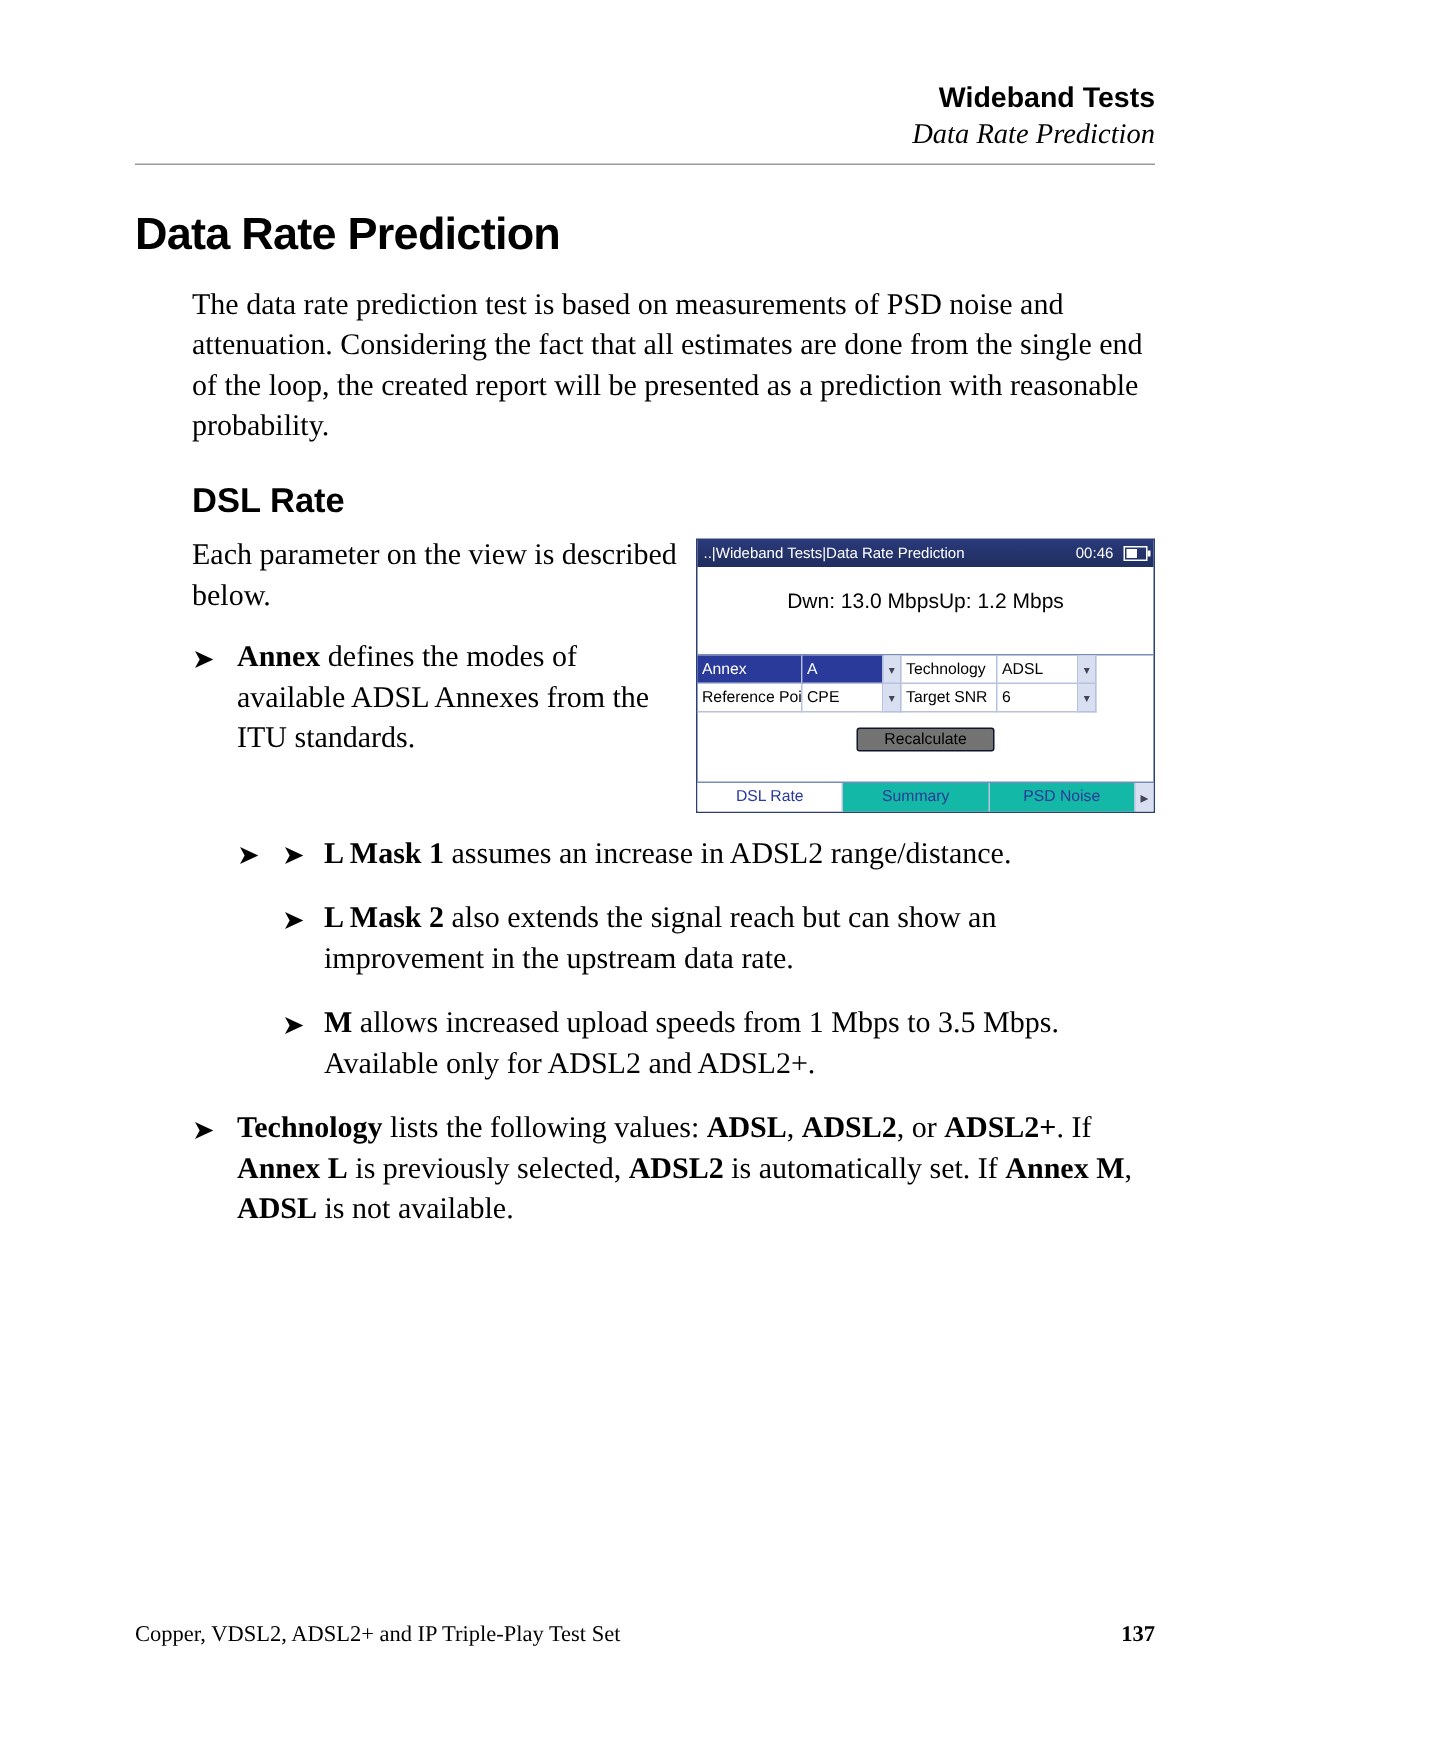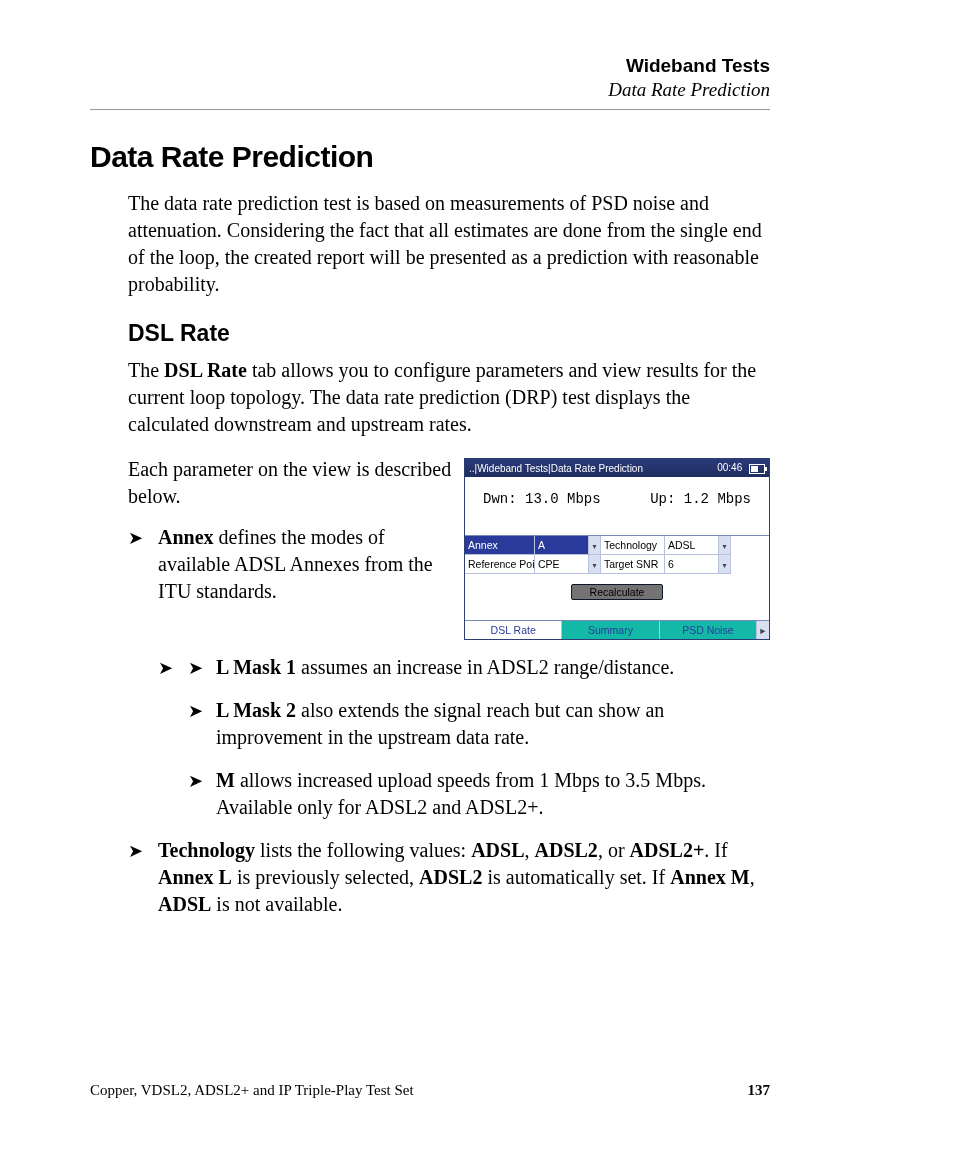--- a/index.html
+++ b/index.html
@@ -112,24 +112,24 @@
     position: relative;
     margin-left: 4px;
     vertical-align: middle;
   }
   .titlebar .batt::after {
     content:""; position:absolute; right:-3px; top:2px; width:2px; height:4px; background:#fff;
   }
   .titlebar .batt .fill { position:absolute; left:1px; top:1px; bottom:1px; width:7px; background:#fff; }
   .device .rates {
     display: flex;
-    justify-content: space-between;
+    justify-content: center;
     padding: 14px 18px 28px 18px;
     font-size: 14px;
-    font-family: Liberation Mono, monospace;
+    font-family: Liberation Sans, sans-serif;
   }
   .device .grid {
     display: grid;
     grid-template-columns: 70px 54px 12px 64px 54px 12px;
     row-gap: 0;
     font-size: 10.5px;
     border-top: 1px solid #7a8bb8;
   }
   .cell { border-right:1px solid #b8c2de; border-bottom:1px solid #b8c2de; padding:2px 3px; height:14px; line-height:14px; box-sizing:content-box; overflow:hidden; white-space:nowrap;}
   .cell.hl { background:#2a3a9a; color:#fff; }
@@ -189,23 +189,20 @@
     <div class="section">Data Rate Prediction</div>
   </div>
   <hr class="rule">
 
   <h1>Data Rate Prediction</h1>
 
   <p class="body">The data rate prediction test is based on measurements of PSD noise and attenuation. Considering the fact that all estimates are done from the single end of the loop, the created report will be presented as a prediction with reasonable probability.</p>
 
   <h2 class="indent1">DSL Rate</h2>
 
-  <p class="body">
-    <span>The </span><span class="b">DSL Rate</span><span> tab allows you to configure parameters and view results for the current loop topology. The data rate prediction (DRP) test displays the calculated downstream and upstream rates.</span>
-  </p>
 
   <div class="clearfix">
 
     <div class="device">
       <div class="titlebar">
         <span>..|Wideband Tests|Data Rate Prediction</span>
         <span>
           <span>00:46</span>
           <span class="batt"><span class="fill"></span></span>
         </span>

